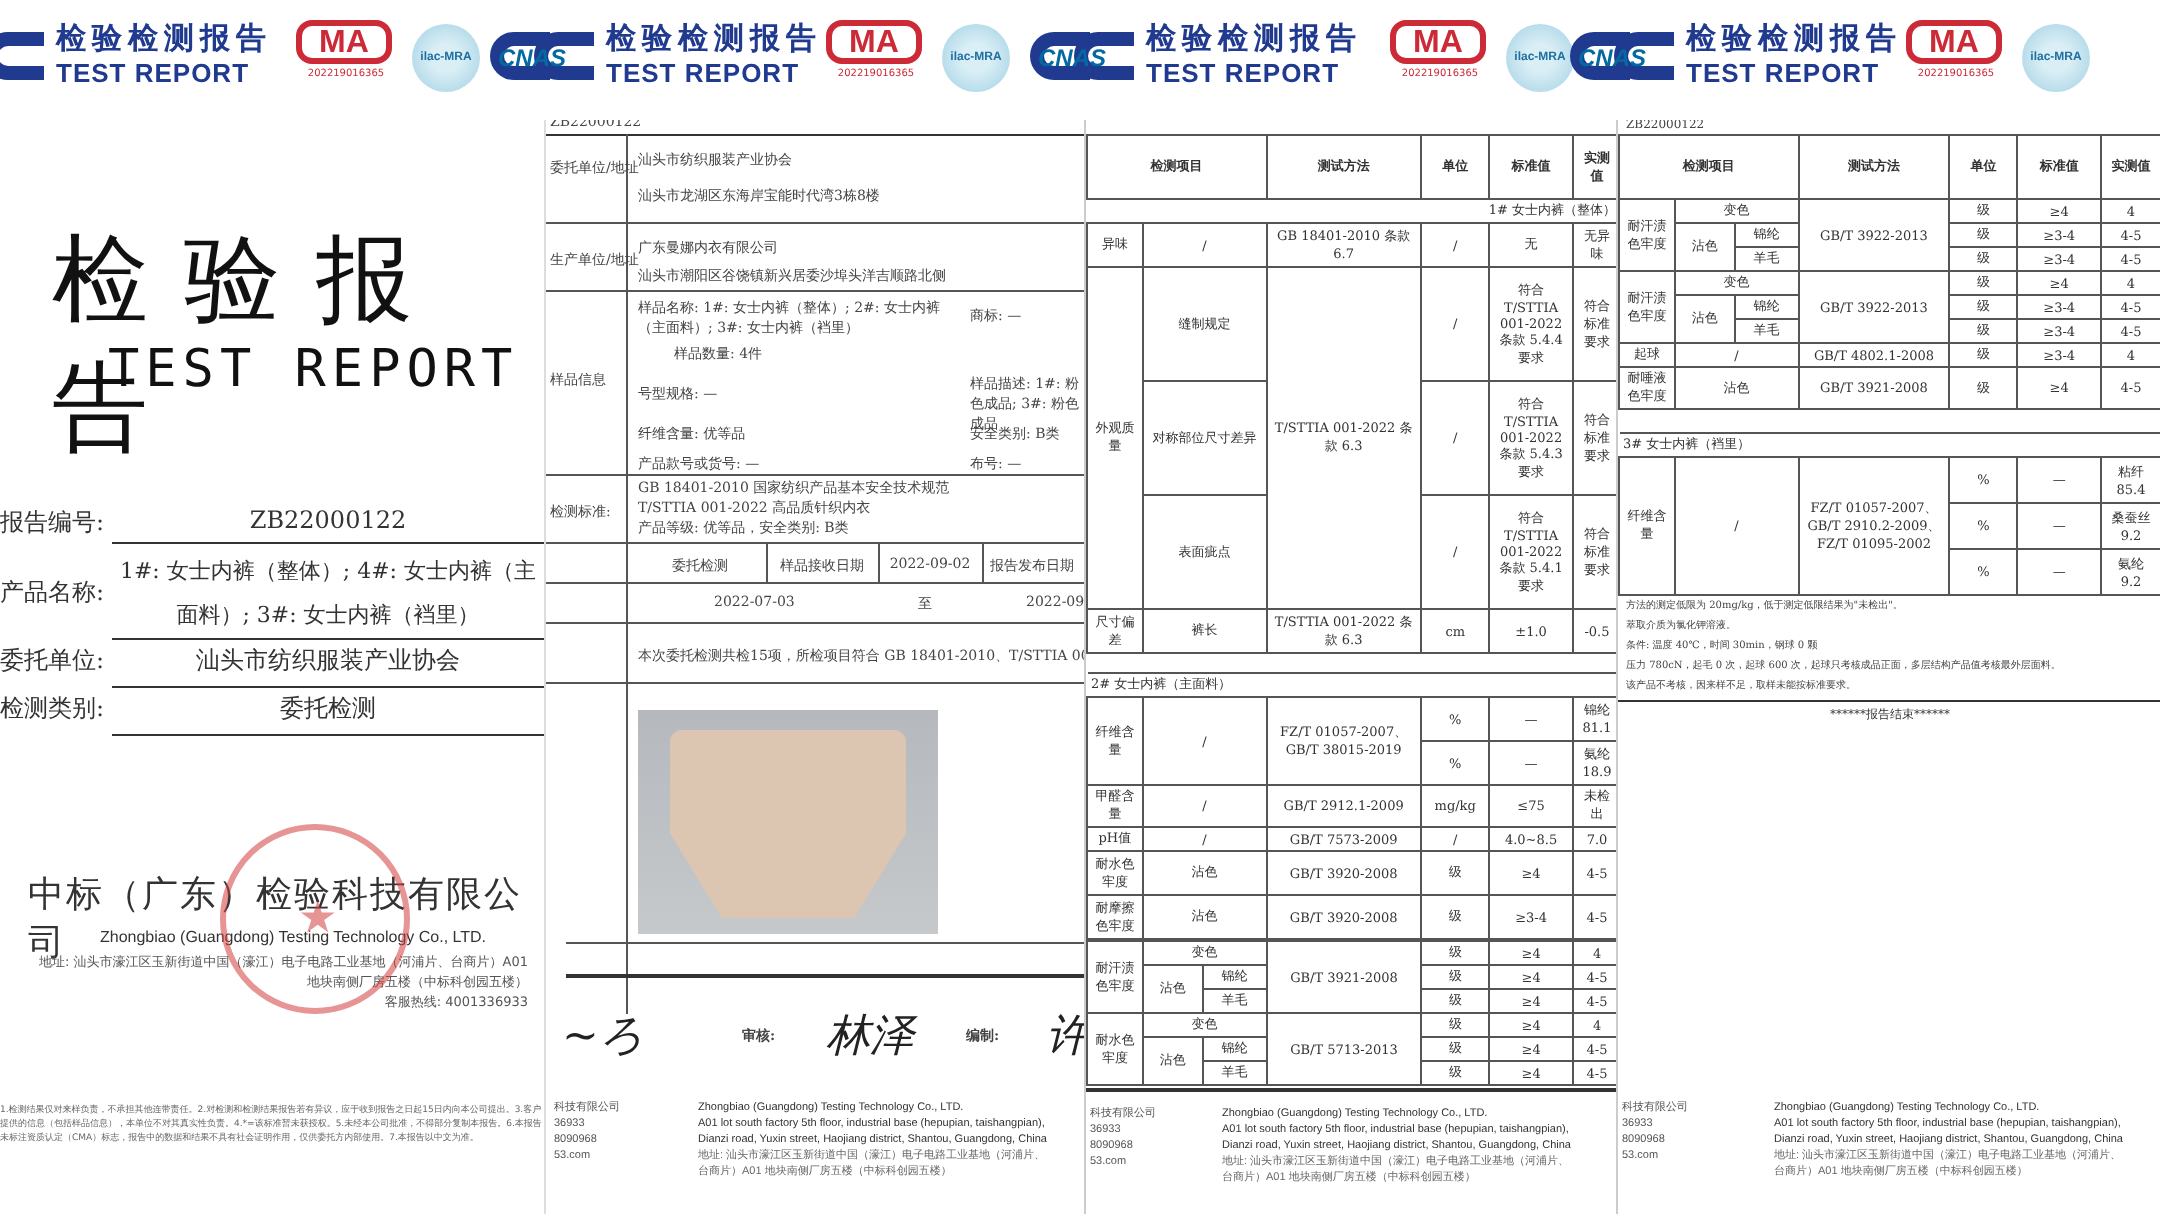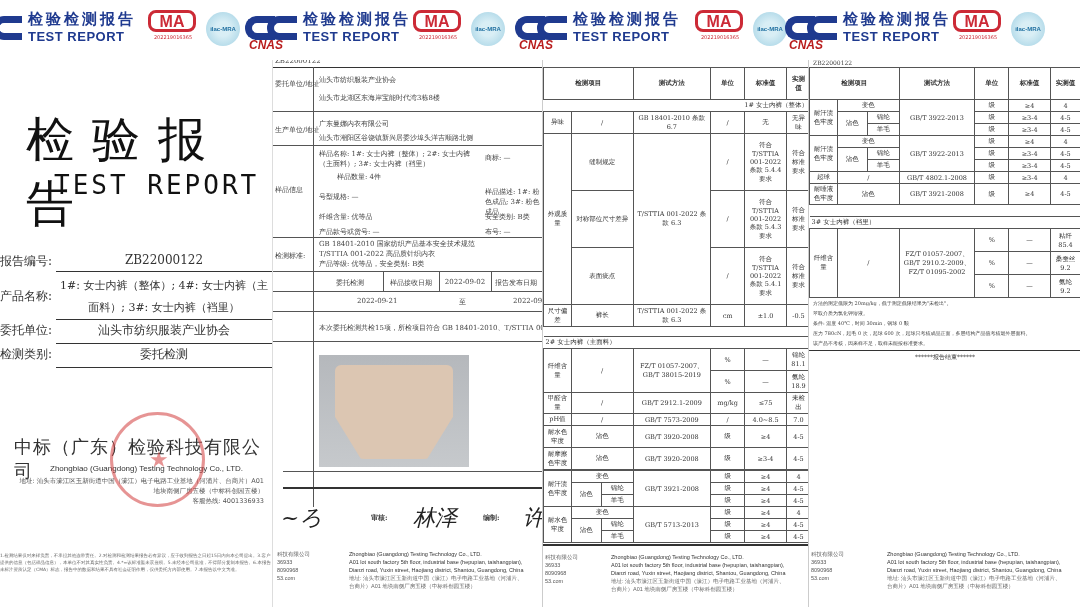--- a/index.html
+++ b/index.html
@@ -3,21 +3,21 @@
 <meta charset="utf-8">
 <style>
 *{box-sizing:border-box;margin:0;padding:0}
 html,body{width:1080px;height:607px;overflow:hidden;background:#fff}
 body{position:relative;font-family:"DejaVu Sans","Liberation Sans",sans-serif;color:#222}
 .hdr{position:absolute;top:0;left:0;width:1080px;height:60px;background:#fff;z-index:20}
 .hunit{position:absolute;top:10px;height:40px}
 .cnas{position:absolute;width:60px;height:36px}
 .cnas .c1{position:absolute;left:0;top:6px;width:30px;height:24px;border:7px solid #1f3a8f;border-right:none;border-radius:14px 0 0 14px}
 .cnas .c2{position:absolute;left:22px;top:6px;width:30px;height:24px;border:7px solid #1f3a8f;border-right:none;border-radius:14px 0 0 14px}
-.cnas .txt{position:absolute;left:4px;top:28px;font:italic bold 12px "Liberation Sans",sans-serif;color:#b91c1c}
+.cnas .txt{position:absolute;left:4px;top:12px;font:italic bold 12px "Liberation Sans",sans-serif;color:#0369a1}
 .rep{position:absolute;left:0;top:0;color:#1f3a8f;font-weight:bold}
 .rep .cn{font-size:15px;letter-spacing:3px;font-family:"DejaVu Sans",sans-serif}
 .rep .en{font-size:13px;font-family:"Liberation Sans",sans-serif;letter-spacing:.5px}
 .ma{position:absolute;width:50px;height:36px}
 .ma .box{width:48px;height:22px;border:3px solid #cc2a36;border-radius:8px;color:#cc2a36;font:bold 16px "Liberation Sans",sans-serif;text-align:center;line-height:17px}
 .ma .num{font-size:5px;color:#cc2a36;text-align:center;margin-top:2px}
 .ilac{position:absolute;width:34px;height:34px;border-radius:50%;background:radial-gradient(circle,#d9eef5 30%,#9fd0e3 100%);font:bold 6px "Liberation Sans",sans-serif;color:#1f6fa0;text-align:center;line-height:34px}
 .page{position:absolute;background:#fff;overflow:hidden}
 .p1{left:0;top:60px;width:272px;height:547px}
 .p2{left:272px;top:55px;width:272px;height:552px;border-left:1px solid #ddd}
@@ -122,21 +122,21 @@
   </div>
   <div style="position:absolute;left:0;top:216px;width:272px;border-top:1px solid #555"></div>
   <div class="small" style="position:absolute;left:46px;top:223px;width:62px;text-align:center">委托检测</div>
   <div style="position:absolute;left:110px;top:216px;height:20px;border-left:1px solid #555"></div>
   <div class="small" style="position:absolute;left:112px;top:223px;width:52px;text-align:center">样品接收日期</div>
   <div style="position:absolute;left:166px;top:216px;height:20px;border-left:1px solid #555"></div>
   <div class="small" style="position:absolute;left:168px;top:223px;width:48px;text-align:center">2022-09-02</div>
   <div style="position:absolute;left:218px;top:216px;height:20px;border-left:1px solid #555"></div>
   <div class="small" style="position:absolute;left:222px;top:223px">报告发布日期</div>
   <div style="position:absolute;left:0;top:236px;width:272px;border-top:1px solid #555"></div>
-  <div class="small" style="position:absolute;left:84px;top:242px">2022-09-21</div>
+  <div class="small" style="position:absolute;left:84px;top:242px">2022-07-03</div>
   <div class="small" style="position:absolute;left:186px;top:242px">至</div>
   <div class="small" style="position:absolute;left:240px;top:242px">2022-09</div>
   <div style="position:absolute;left:0;top:256px;width:272px;border-top:1px solid #555"></div>
   <div class="small" style="position:absolute;left:46px;top:268px;white-space:nowrap">本次委托检测共检15项，所检项目符合 GB 18401-2010、T/STTIA 001-2022</div>
   <div style="position:absolute;left:0;top:286px;width:272px;border-top:1px solid #555"></div>
 
   <div class="photo">
       <div class="brief"></div>
     </div>
 

